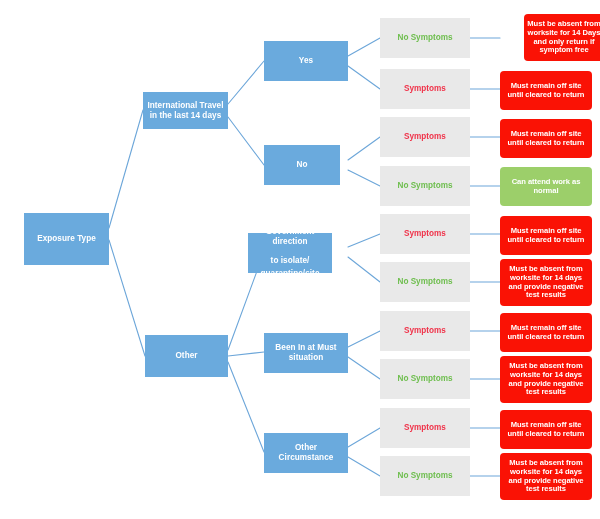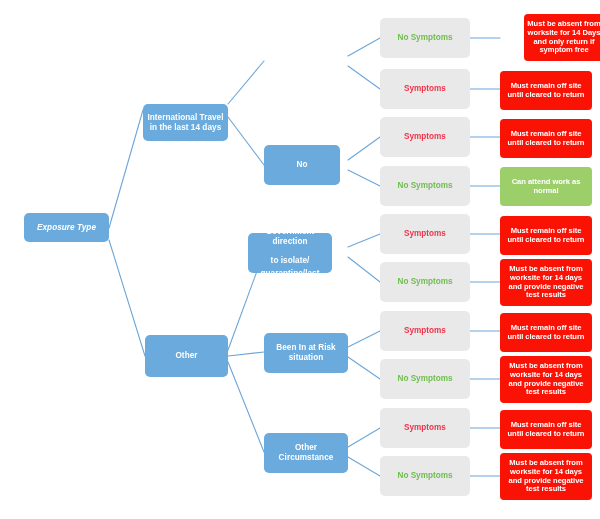--- a/index.html
+++ b/index.html
@@ -26,21 +26,21 @@
     height: 519px;
     pointer-events: none;
   }
   .node {
     position: absolute;
     box-sizing: border-box;
     display: flex;
     align-items: center;
     justify-content: center;
     text-align: center;
-    border-radius: 5px;
+    border-radius: 0;
     line-height: 1.18;
     padding: 2px 3px;
     z-index: 2;
   }
   .node span.lbl {
     display: block;
     width: 100%;
     white-space: pre-line;
   }
   
@@ -118,47 +118,50 @@
       <path d="M470,186 L500,186"></path>
       <path d="M470,234 L500,234"></path>
       <path d="M470,282 L500,282"></path>
       <path d="M470,331 L500,331"></path>
       <path d="M470,379 L500,379"></path>
       <path d="M470,428 L500,428"></path>
       <path d="M470,476 L500,476"></path>
     </g>
   </svg>
 
-  <div class="node n-blue" style="left:24px;  top:213px; width:85px; height:29px;font-style:italic;">
+  <div class="node n-blue" style="left:24px;  top:213px; width:85px; height:52px;">
     <span class="lbl">Exposure Type</span>
   </div>
 
-  <div class="node n-blue" style="left:143px; top:104px;  width:85px; height:37px;">
+  <div class="node n-blue" style="left:143px; top:92px;  width:85px; height:37px;">
     <span class="lbl">International Travel in the last 14 days</span>
   </div>
 
   <div class="node n-blue" style="left:145px; top:335px; width:83px; height:42px;justify-content:flex-end;">
     <span class="lbl">Other</span>
   </div>
 
+  <div class="node n-blue" style="left:264px; top:41px;  width:84px; height:40px;">
+    <span class="lbl">Yes</span>
+  </div>
 
   <div class="node n-blue" style="left:264px; top:145px; width:76px; height:40px;">
     <span class="lbl">No</span>
   </div>
 
   <div class="node n-blue" style="left:248px; top:233px; width:84px; height:40px;">
     <span class="lbl">
       <span>Government direction</span><br>
       <span>to isolate/</span>
-      <span class="gov-line3">quarantine/last</span>
+      <span class="gov-line3">quarantine/site</span>
     </span>
   </div>
 
   <div class="node n-blue" style="left:264px; top:333px; width:84px; height:40px;">
-    <span class="lbl">Been In at Risk situation</span>
+    <span class="lbl">Been In at Must situation</span>
   </div>
 
   <div class="node n-blue" style="left:264px; top:433px; width:84px; height:40px;">
     <span class="lbl">Other Circumstance</span>
   </div>
 
   <div class="node n-grey nosym" style="left:380px; top:18px;  width:90px; height:40px;">
     <span class="lbl">No Symptoms</span>
   </div>
   <div class="node n-grey sym" style="left:380px; top:69px;  width:90px; height:40px;">

